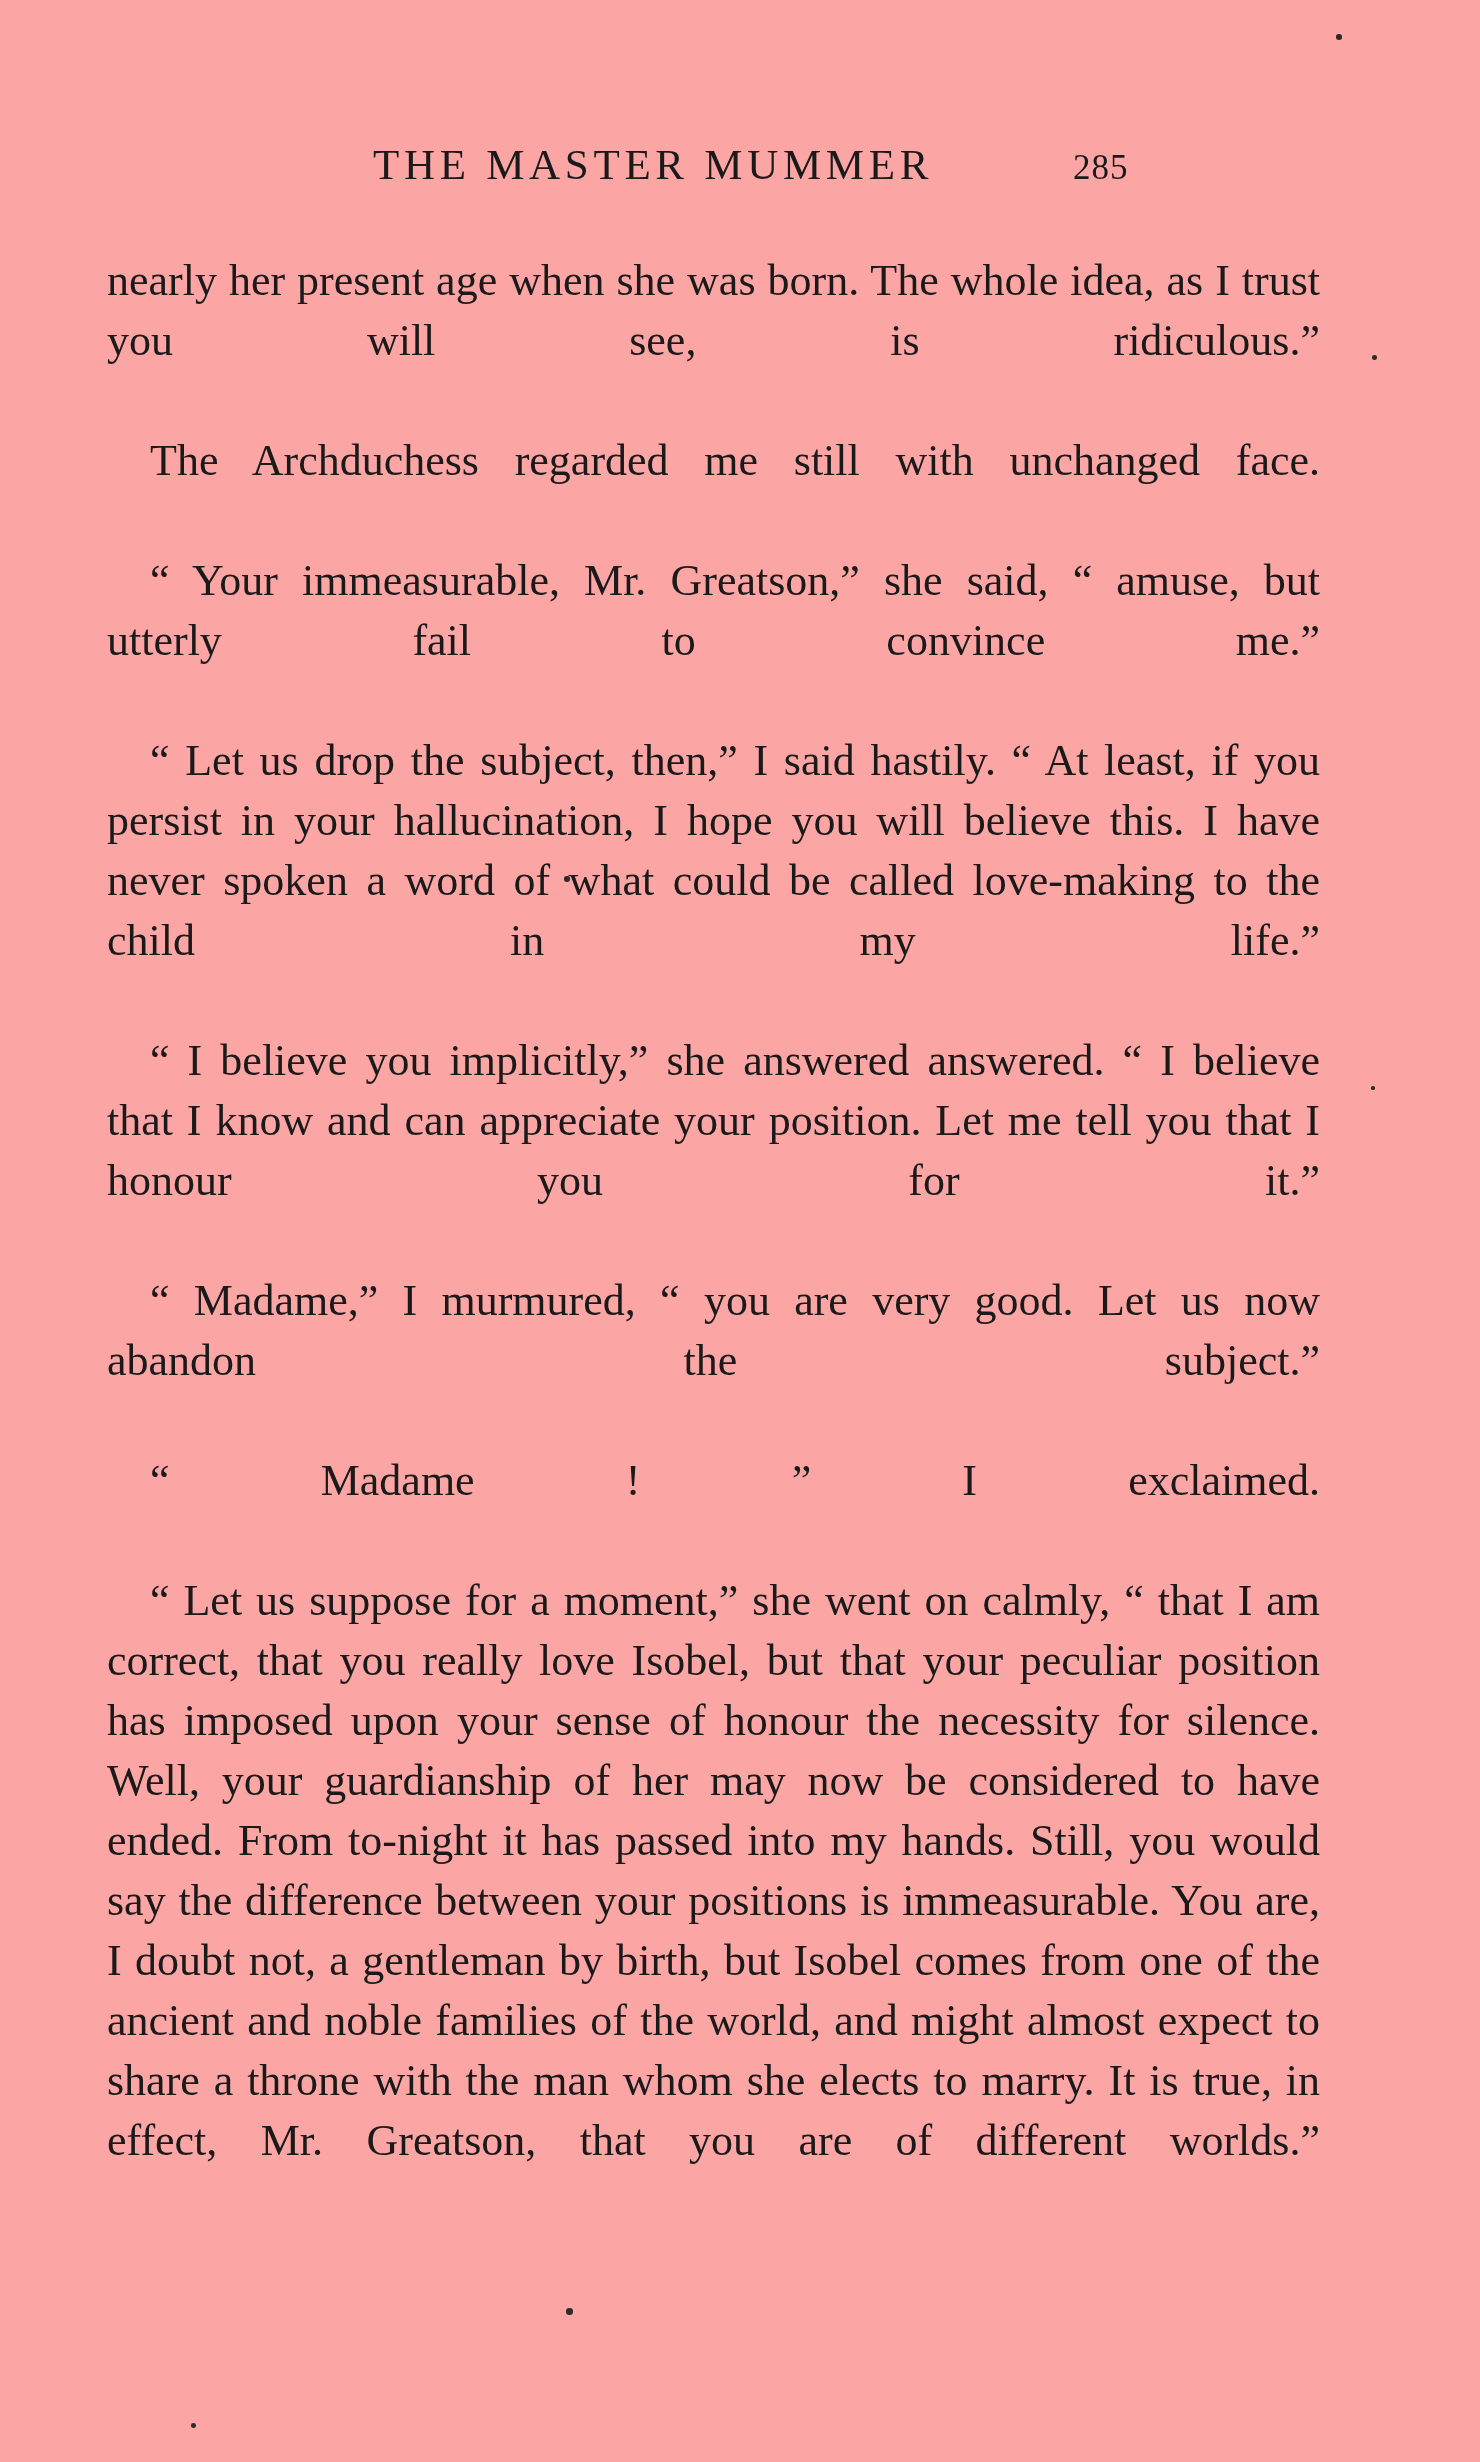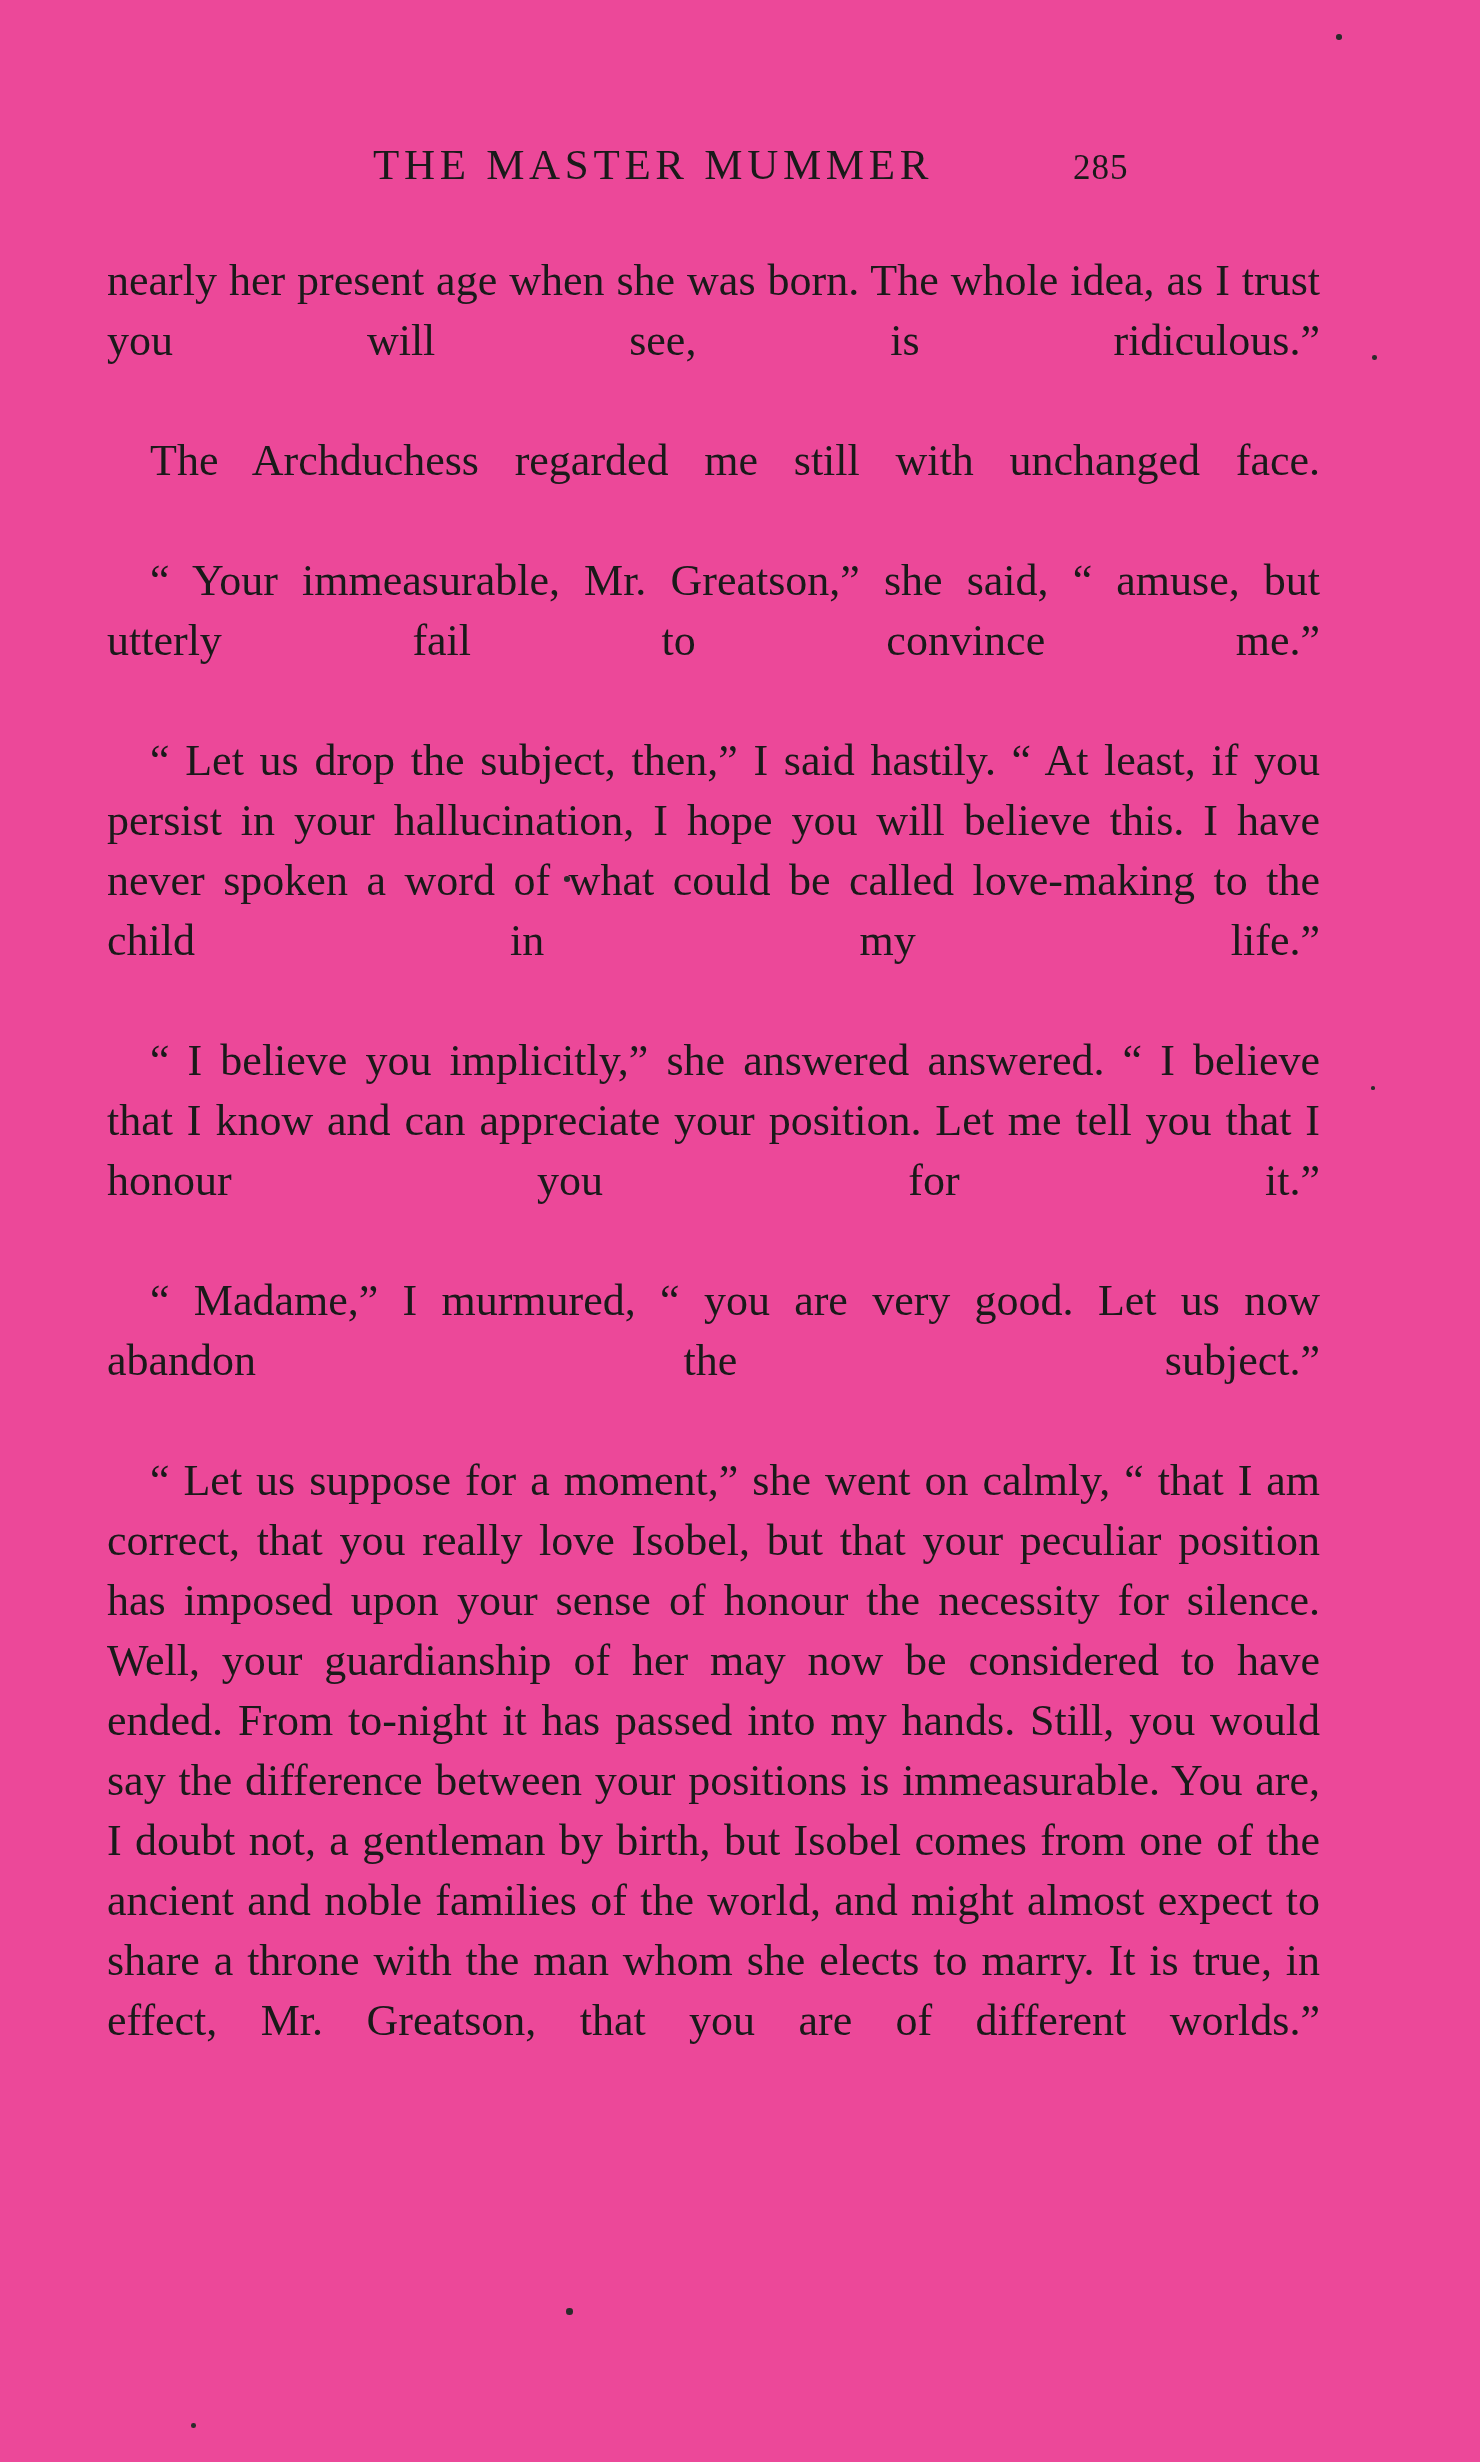--- a/index.html
+++ b/index.html
@@ -13,21 +13,21 @@
     position: relative;
     font-family: "Liberation Serif", serif;
     color: #1a1a1a;
     overflow: hidden;
   }
   .page {
     position: absolute;
     left: 0; top: 0;
     width: 1480px;
     height: 2462px;
-    background: #ec4899;
+    background: #fca5a5;
   }
   .page-inner {
     position: absolute;
     left: 107px;
     top: 140px;
     width: 1269px;
   }
   .running-head {
     display: flex;
     align-items: baseline;
@@ -109,18 +109,19 @@
       <div class="head-folio">285</div>
     </div>
 
     <div class="body-text">
       <p>nearly her present age when she was born.  The whole idea, as I trust you will see, is ridiculous.”</p>
       <p class="indent">The Archduchess regarded me still with unchanged face.</p>
       <p class="indent">“ Your immeasurable, Mr. Greatson,” she said, “ amuse, but utterly fail to convince me.”</p>
       <p class="indent">“ Let us drop the subject, then,” I said hastily. “ At least, if you persist in your hallucination, I hope you will believe this.  I have never spoken a word of what could be called love-making to the child in my life.”</p>
       <p class="indent">“ I believe you implicitly,” she answered answered. “ I believe that I know and can appreciate your position.  Let me tell you that I honour you for it.”</p>
       <p class="indent">“ Madame,” I murmured, “ you are very good. Let us now abandon the subject.”</p>
+      <p class="indent">“ Madame ! ” I exclaimed.</p>
       <p class="indent">“ Let us suppose for a moment,” she went on calmly, “ that I am correct, that you really love Isobel, but that your peculiar position has imposed upon your sense of honour the necessity for silence. Well, your guardianship of her may now be considered to have ended.  From to-night it has passed into my hands.  Still, you would say the difference between your positions is immeasurable.  You are, I doubt not, a gentleman by birth, but Isobel comes from one of the ancient and noble families of the world, and might almost expect to share a throne with the man whom she elects to marry.  It is true, in effect, Mr. Greatson, that you are of different worlds.”</p>
     </div>
 
   </div>
 </div>
 
 
 </body></html>

